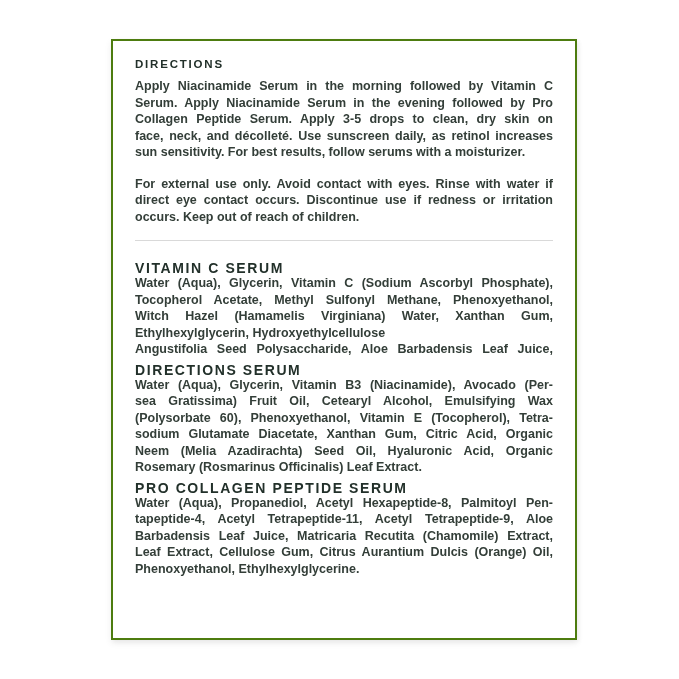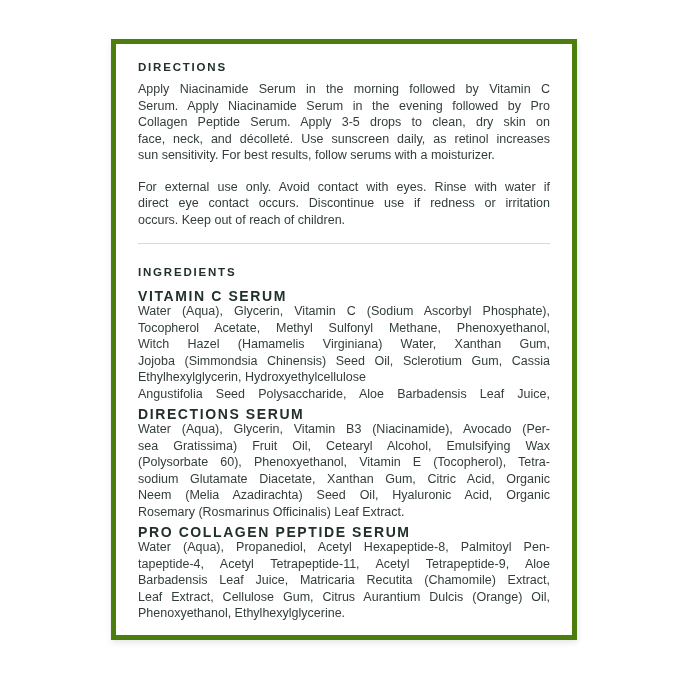--- a/index.html
+++ b/index.html
@@ -12,38 +12,39 @@
   .stage {
     position: relative;
     width: 679px; height: 679px;
     background: #ffffff;
   }
   .card {
     position: absolute;
     left: 111px; top: 39px;
     width: 466px; height: 601px;
     background: #ffffff;
-    border: 5px solid #4d7c0f;
+    border: 2px solid #4d7c0f;
     box-shadow: 0 3px 7px rgba(0,0,0,0.07), 2px 2px 4px rgba(0,0,0,0.04);
     padding: 16px 22px 8px 22px;
   }
   .heading {
     font-size: 11.5px;
     font-weight: bold;
     letter-spacing: 1.8px;
     line-height: 14px;
     color: #22302a;
     margin-bottom: 7px;
   }
   .heading.ingredients { margin-bottom: 11px; }
   .para {
     font-size: 12.5px;
     line-height: 16.5px;
     color: #333e38;
     margin-bottom: 15px;
+    font-weight: bold;
   }
   .jline { text-align: justify; text-align-last: justify; }
   .jline.last { text-align-last: left; }
   .divider {
     border: none;
     border-top: 1px solid #d9d9d9;
     height: 0;
     margin: 0 0 21px 0;
   }
   .subheading {
@@ -74,29 +75,27 @@
       <div class="para">
           <div class="jline">For external use only. Avoid contact with eyes. Rinse with water if</div>
           <div class="jline">direct eye contact occurs. Discontinue use if redness or irritation</div>
           <div class="jline last">occurs. Keep out of reach of children.</div>
         </div>
     </div>
 
     <hr class="divider">
 
     <div>
-      <div class="heading ingredients">INGREDIENTS</div>
 
       <div class="ingredient-group">
         <div class="subheading">VITAMIN C SERUM</div>
         <div class="para">
             <div class="jline">Water (Aqua), Glycerin, Vitamin C (Sodium Ascorbyl Phosphate),</div>
             <div class="jline">Tocopherol Acetate, Methyl Sulfonyl Methane, Phenoxyethanol,</div>
             <div class="jline">Witch Hazel (Hamamelis Virginiana) Water, Xanthan Gum,</div>
-            <div class="jline">Jojoba (Simmondsia Chinensis) Seed Oil, Sclerotium Gum, Cassia</div>
             <div class="jline last">Ethylhexylglycerin, Hydroxyethylcellulose</div>
             <div class="jline">Angustifolia Seed Polysaccharide, Aloe Barbadensis Leaf Juice,</div>
           </div>
       </div>
 
       <div class="ingredient-group">
         <div class="subheading">DIRECTIONS SERUM</div>
         <div class="para">
             <div class="jline">Water (Aqua), Glycerin, Vitamin B3 (Niacinamide), Avocado (Per-</div>
             <div class="jline">sea Gratissima) Fruit Oil, Cetearyl Alcohol, Emulsifying Wax</div>

